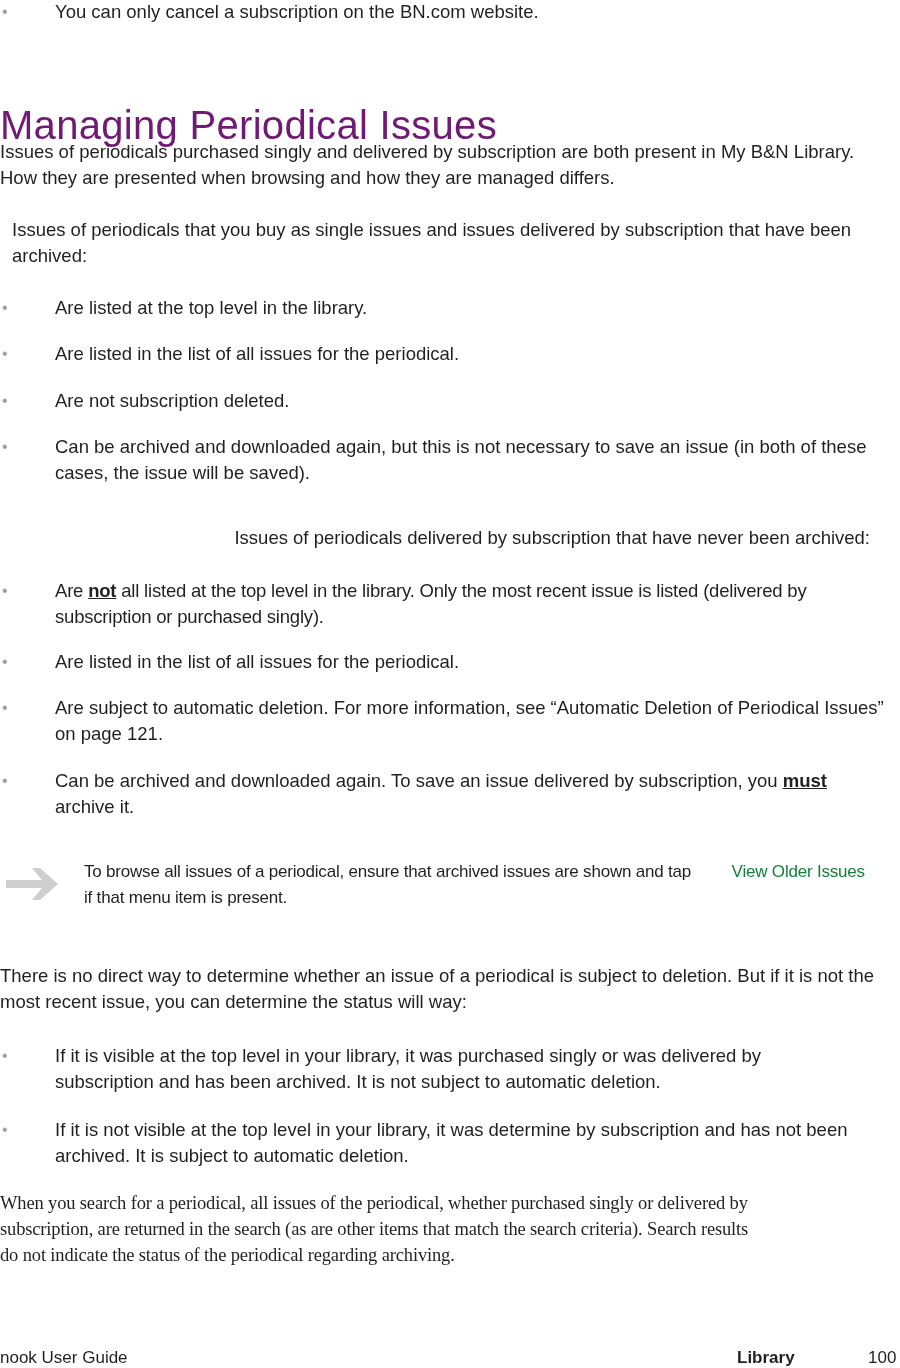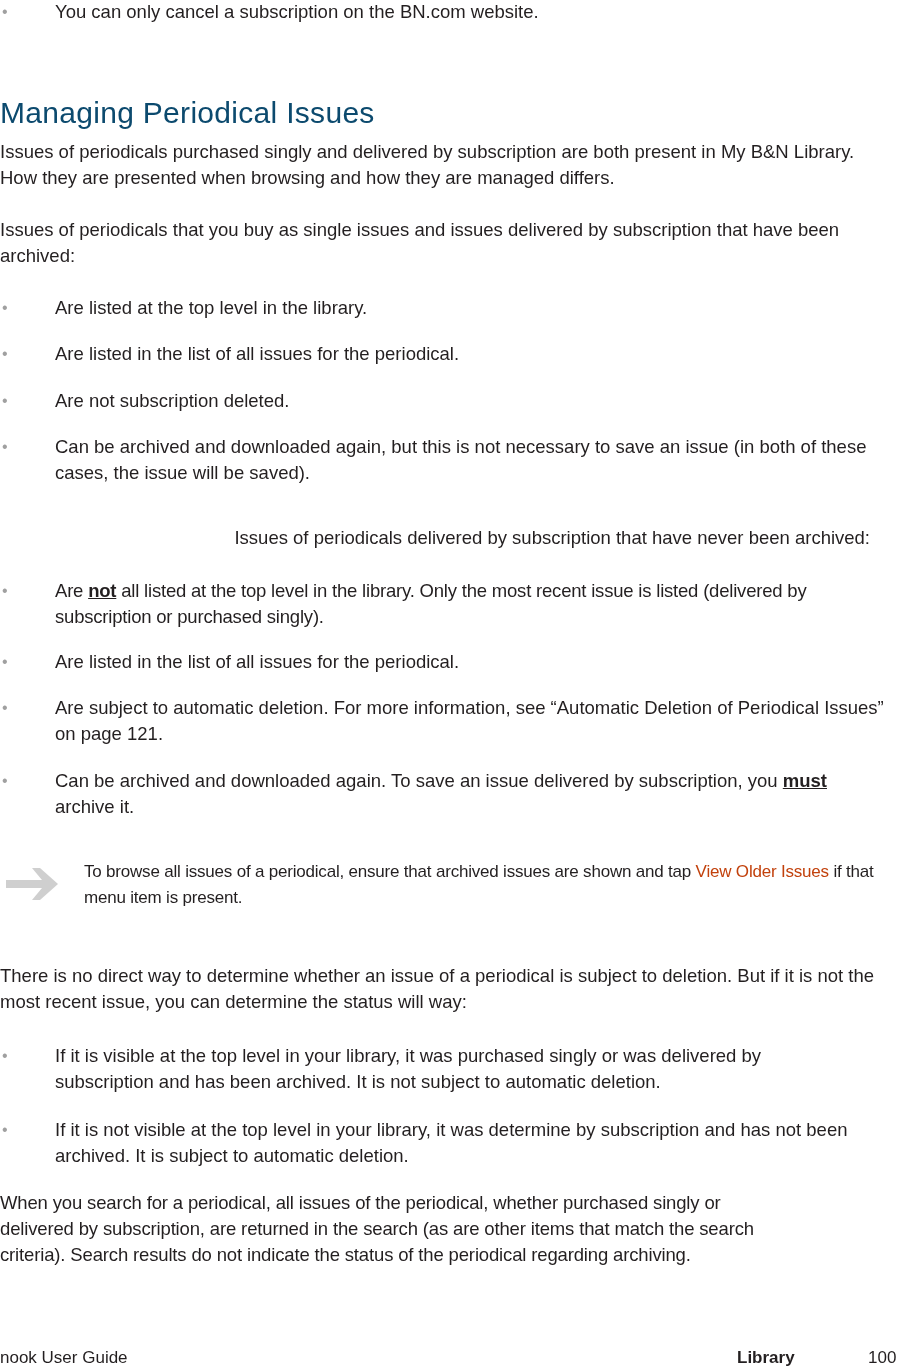--- a/index.html
+++ b/index.html
@@ -9,45 +9,45 @@
     color: #231f20;
     font-size: 18.5px;
   }
   .bullet-row { position: absolute; left: 0; width: 900px; }
   .bullet-dot {
     position: absolute; left: 2px; top: 0; color: #a0a0a0; font-size: 16px; line-height: 26px;
   }
   .bullet-text { position: absolute; left: 31px; right: 0; line-height: 26px; margin-left: 24px; }
   .para { position: absolute; left: 0; width: 870px; line-height: 26px; }
   .heading {
-    position: absolute; left: 0; top: 76px; font-size: 30px; color: #0c4a6e;
+    position: absolute; left: 0; top: 76px; font-size: 40px; color: #701a75;
     font-weight: normal; letter-spacing: 0.3px;
   }
   .note {
     position: absolute; left: 84px; top: 859px; width: 790px; line-height: 26px;
     font-size: 17px; font-family: "Liberation Sans Narrow", "Liberation Sans", sans-serif;
     letter-spacing: -0.2px;
   }
-  .note .grey { color: #c2410c; }
+  .note .grey { color: #15803d; margin-left: 36px; }
   .arrow { position: absolute; left: 4px; top: 864px; width: 56px; height: 40px; }
   .footer { position: absolute; top: 1346px; font-size: 17px; line-height: 24px; }
   b { font-weight: bold; text-decoration: underline; }
 </style>
 </head>
 <body>
 
 <div class="bullet-row" style="top:-1px;">
   <span class="bullet-dot">•</span>
   <span class="bullet-text">You can only cancel a subscription on the BN.com website.</span>
 </div>
 
 <h1 class="heading">Managing Periodical Issues</h1>
 
 <div class="para" style="top:139px;">Issues of periodicals purchased singly and delivered by subscription are both present in My B&amp;N Library. How they are presented when browsing and how they are managed differs.</div>
-<div class="para" style="top:217px;">Issues of periodicals that you buy as single issues and issues delivered by subscription that have been archived:</div>
+<div class="para" style="top:217px;padding-left:12px;">Issues of periodicals that you buy as single issues and issues delivered by subscription that have been archived:</div>
 
 <div class="bullet-row" style="top:295px;">
   <span class="bullet-dot">•</span>
   <span class="bullet-text">Are listed at the top level in the library.</span>
 </div>
 <div class="bullet-row" style="top:341px;">
   <span class="bullet-dot">•</span>
   <span class="bullet-text">Are listed in the list of all issues for the periodical.</span>
 </div>
 <div class="bullet-row" style="top:388px;">
@@ -89,17 +89,17 @@
 
 <div class="bullet-row" style="top:1043px;">
   <span class="bullet-dot">•</span>
   <span class="bullet-text" style="right:60px;">If it is visible at the top level in your library, it was purchased singly or was delivered by subscription and has been archived. It is not subject to automatic deletion.</span>
 </div>
 <div class="bullet-row" style="top:1117px;">
   <span class="bullet-dot">•</span>
   <span class="bullet-text" style="right:30px;">If it is not visible at the top level in your library, it was determine by subscription and has not been archived. It is subject to automatic deletion.</span>
 </div>
 
-<div class="para" style="top:1190px; width:766px; letter-spacing:-0.15px;">When you search for a periodical, all issues of the periodical, whether purchased singly or delivered by subscription, are returned in the search (as are other items that match the search criteria). Search results do not indicate the status of the periodical regarding archiving.</div>
+<div class="para" style="top:1190px; width:766px; letter-spacing:-0.15px;font-family:Liberation Serif, serif;">When you search for a periodical, all issues of the periodical, whether purchased singly or delivered by subscription, are returned in the search (as are other items that match the search criteria). Search results do not indicate the status of the periodical regarding archiving.</div>
 
 <div class="footer" style="left:0;">nook User Guide</div>
 <div class="footer" style="left:737px; font-weight:bold;">Library</div>
 <div class="footer" style="left:868px;">100</div>
 
 </body></html>

